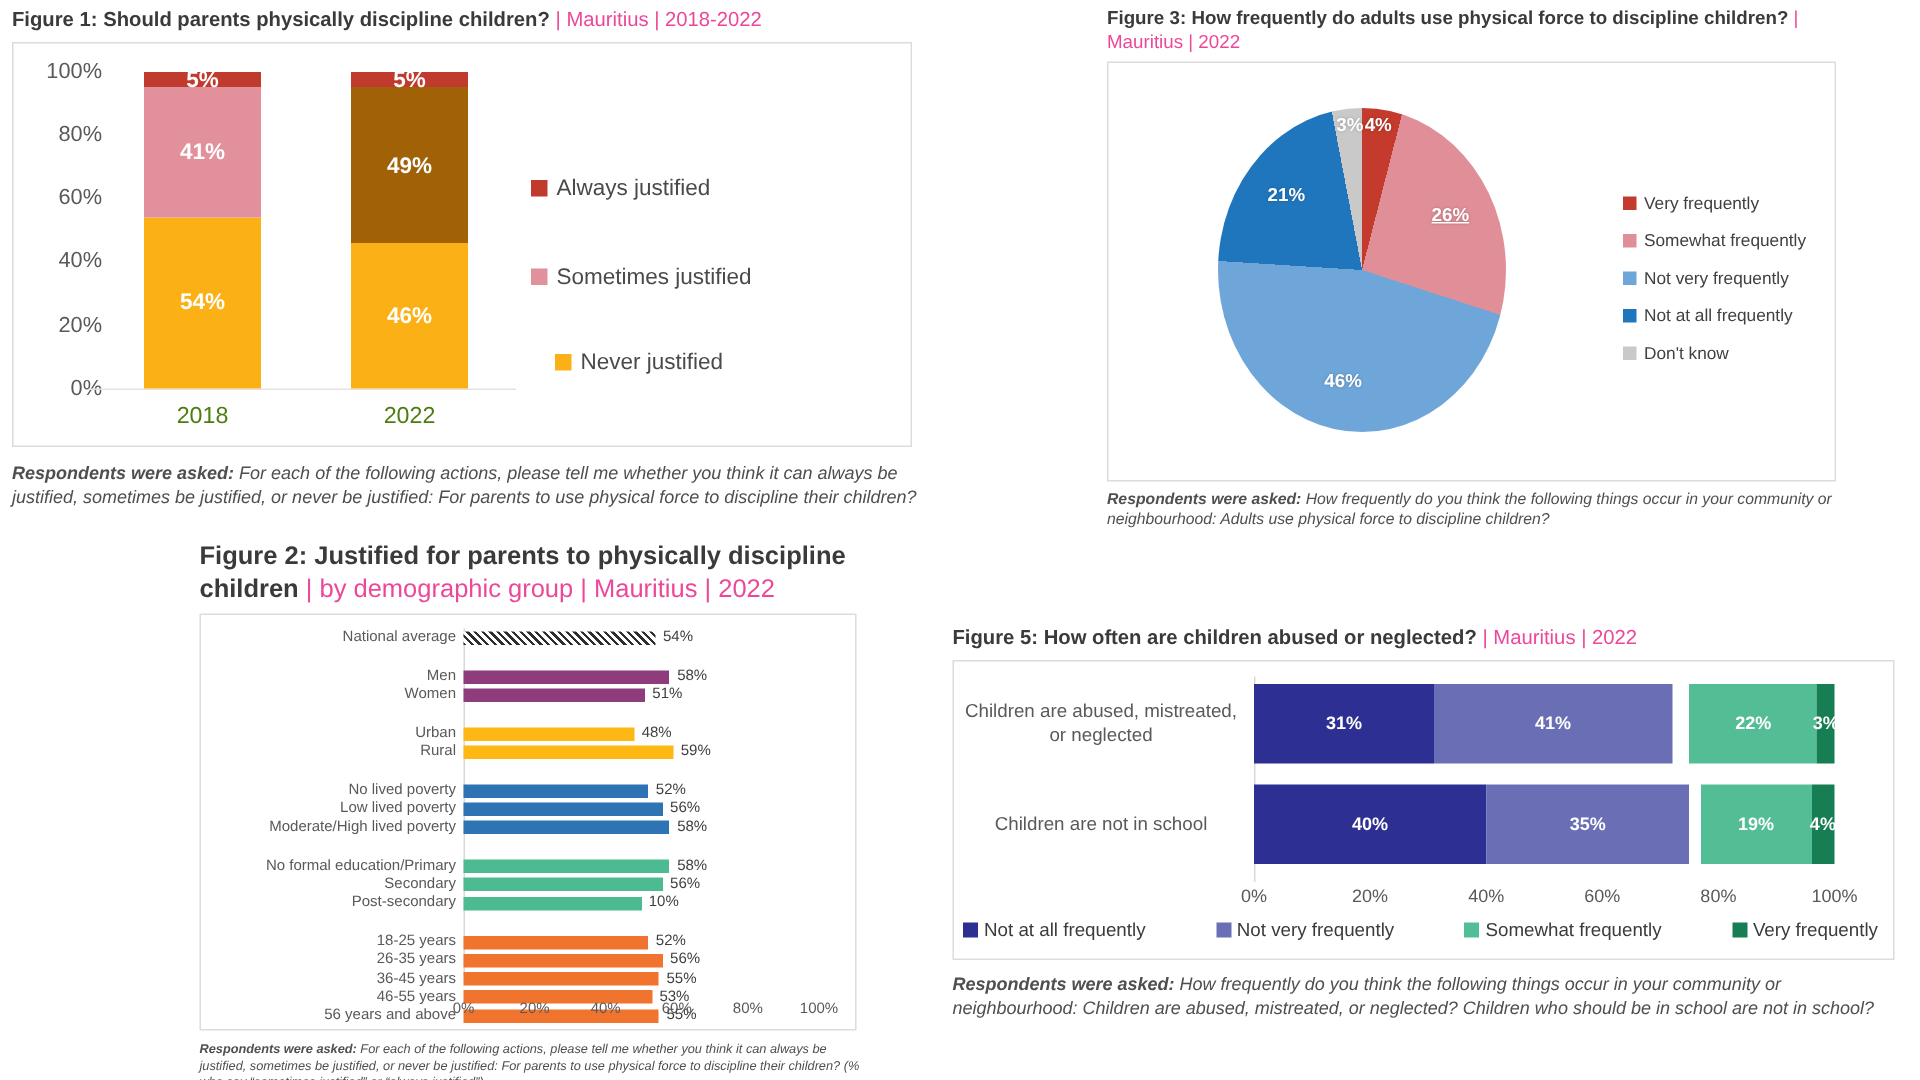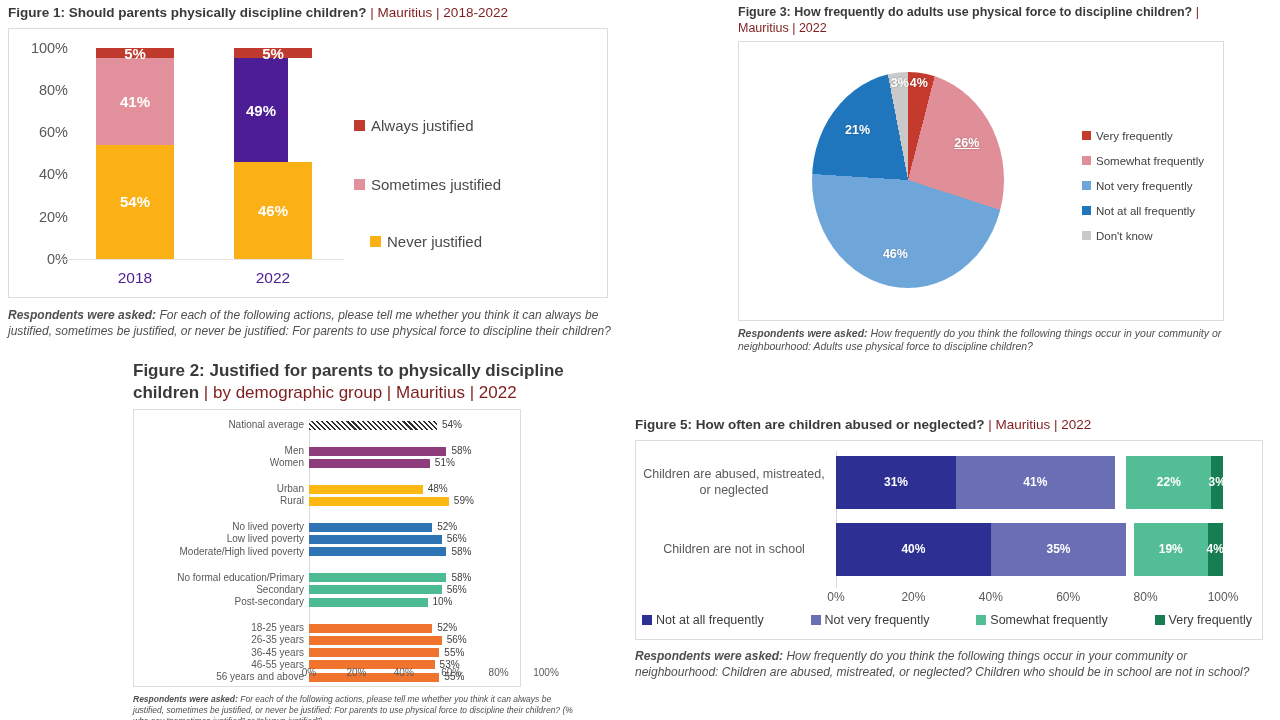--- a/index.html
+++ b/index.html
@@ -1,42 +1,42 @@
 <!DOCTYPE html>
 <html><head>
 <meta charset="utf-8">
 <style>
   html,body{margin:0;padding:0;}
   body{width:1280px;height:720px;position:relative;overflow:hidden;background:#fff;
        font-family:"Liberation Sans",sans-serif;color:#3a3a3a;}
   .fig{position:absolute;}
   .fig-title{font-size:13.5px;line-height:1.25;}
   .t-bold{font-weight:bold;color:#3a3a3a;}
-  .t-gray{font-weight:normal;color:#7f1d1d;}
+  .t-gray{font-weight:normal;color:#ec4899;}
   .chart-box{position:relative;border:1px solid #dcdcdc;background:#fff;box-sizing:border-box;}
   .caption{font-style:italic;color:#4f4f4f;line-height:1.35;}
   .c-bold{font-weight:bold;}
 
   
   #fig1{left:8px;top:5px;width:600px;}
   #chart1{margin-top:6px;height:270px;width:600px;}
   #fig1 .caption{margin-top:9px;width:632px;font-size:12px;}
   .y-tick{position:absolute;left:7px;width:52px;text-align:right;font-size:14.5px;color:#595959;}
   .baseline{position:absolute;left:50px;top:230px;width:285px;height:1px;background:#e3e3e3;}
   .col-seg{position:absolute;display:flex;align-items:center;justify-content:center;overflow:visible;}
   .seg-label{font-size:15px;font-weight:bold;color:#fff;white-space:nowrap;}
-  .cat-label{position:absolute;text-align:center;font-size:15.5px;color:#4c1d95;}
+  .cat-label{position:absolute;text-align:center;font-size:15.5px;color:#4d7c0f;}
   .legend1-item{position:absolute;left:345px;display:flex;align-items:center;gap:6px;}
   .legend1-item .sq{width:11px;height:11px;flex:none;}
   .legend1-item .legend-text{font-size:15px;color:#4a4a4a;white-space:nowrap;}
 
   
   #fig2{left:133px;top:360px;width:438px;}
   #fig2 .fig-title{font-size:17px;line-height:1.3;}
-  #chart2{margin-top:5px;height:278px;width:388px;}
+  #chart2{margin-top:5px;height:278px;width:438px;}
   #fig2 .caption{margin-top:7px;width:445px;font-size:8.5px;line-height:1.3;}
   .rows2{position:absolute;top:9px;left:0;right:0;}
   .row2{position:relative;height:12.3px;}
   .row2-label{position:absolute;left:0;top:0;width:170px;text-align:right;font-size:10px;
               color:#595959;line-height:12.3px;white-space:nowrap;}
   .row2-bar{position:absolute;top:1.6px;height:9px;}
   .row2-bar.hatch{background:repeating-linear-gradient(45deg,#2e2e2e 0 1.6px,#ffffff 1.6px 3.6px);}
   .row2-val{position:absolute;top:0;font-size:10px;color:#404040;line-height:12.3px;}
   .axis2-v{position:absolute;left:175px;top:9px;width:1px;height:232px;background:#d9d9d9;}
   .x2-tick{position:absolute;top:257px;width:40px;margin-left:-20px;text-align:center;
@@ -92,21 +92,21 @@
       <div class="col-seg" style="left: 87px; top: 29.55px; width: 78px; height: 86.51px; background: rgb(226, 144, 155);">
         <div class="seg-label">41%</div>
       </div>
       <div class="col-seg" style="left: 87px; top: 19px; width: 78px; height: 10.55px; background: rgb(193, 58, 46);">
         <div class="seg-label">5%</div>
       </div>
       <div class="cat-label" style="left: 87px; top: 240px; width: 78px;">2018</div>
       <div class="col-seg" style="left: 225px; top: 132.94px; width: 78px; height: 97.06px; background: rgb(251, 177, 22);">
         <div class="seg-label">46%</div>
       </div>
-      <div class="col-seg" style="left: 225px; top: 29.55px; width: 54px; height: 103.39px; background: #4c1d95;">
+      <div class="col-seg" style="left: 225px; top: 29.55px; width: 78px; height: 103.39px; background: #a16207;">
         <div class="seg-label">49%</div>
       </div>
       <div class="col-seg" style="left: 225px; top: 19px; width: 78px; height: 10.55px; background: rgb(193, 58, 46);">
         <div class="seg-label">5%</div>
       </div>
       <div class="cat-label" style="left: 225px; top: 240px; width: 78px;">2022</div>
       <div class="legend1-item" style="top: 88px;">
         <span class="sq" style="background: rgb(193, 58, 46);"></span>
         <span class="legend-text">Always justified</span>
       </div>

